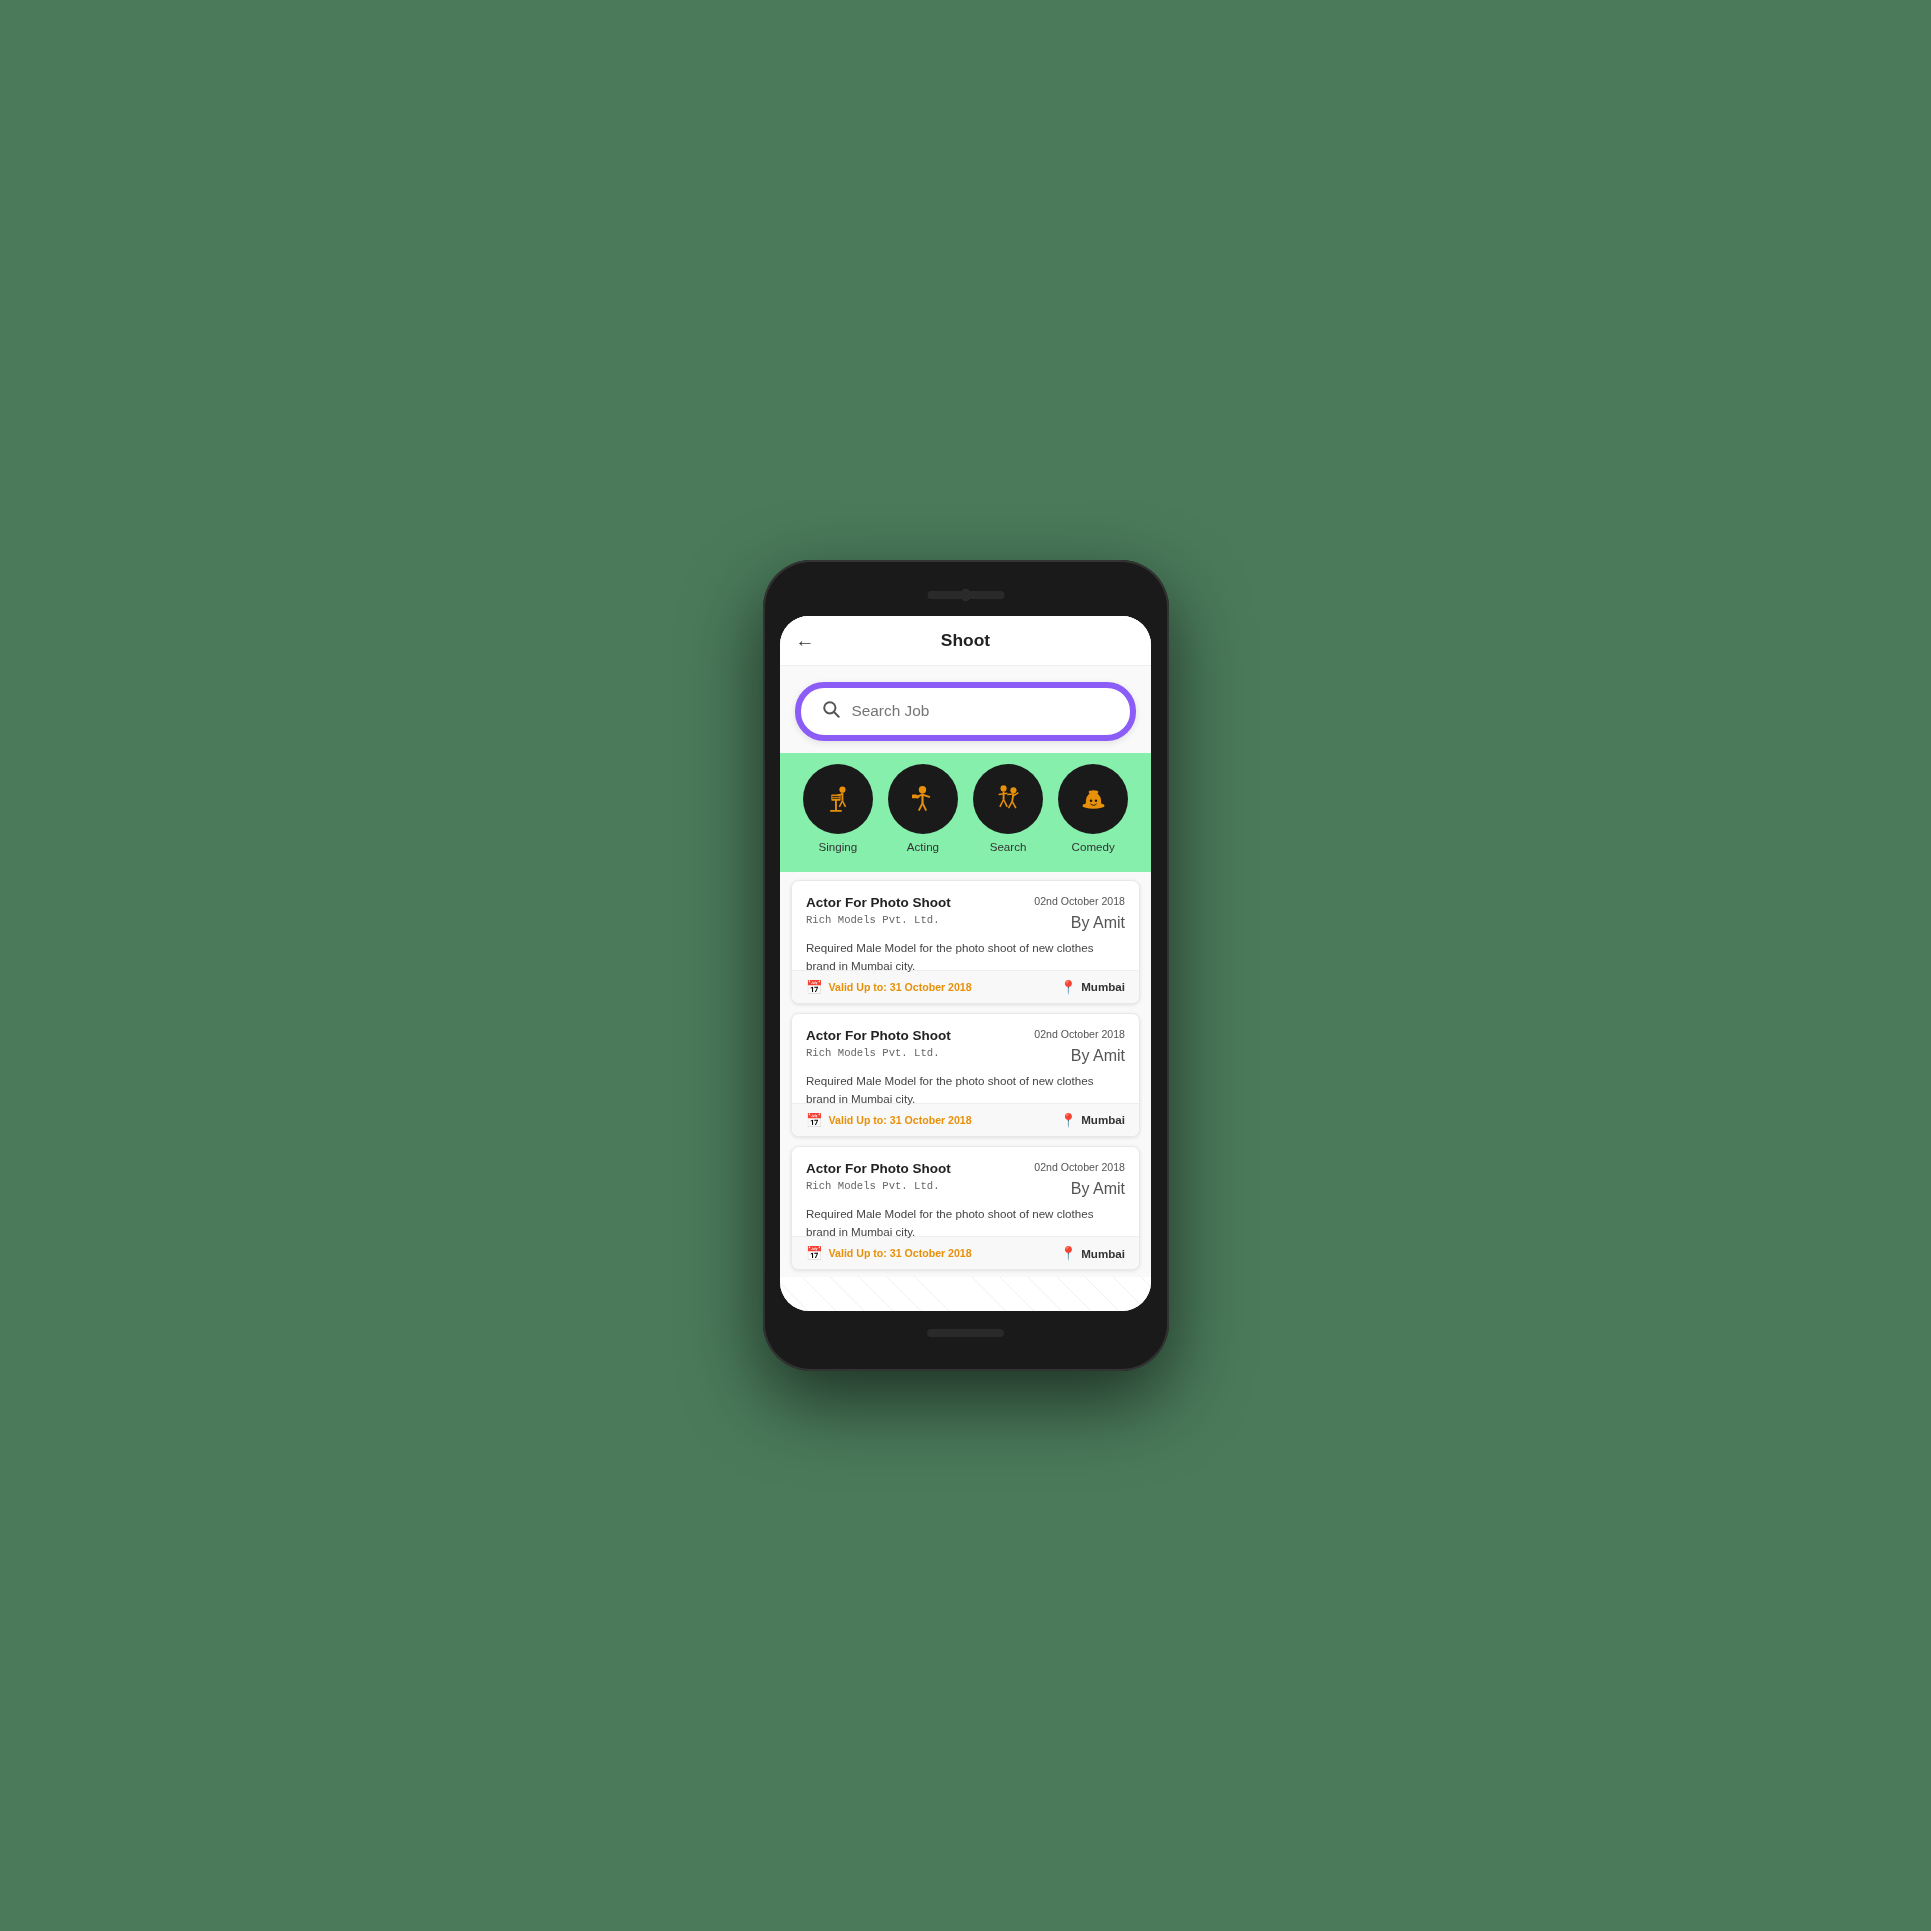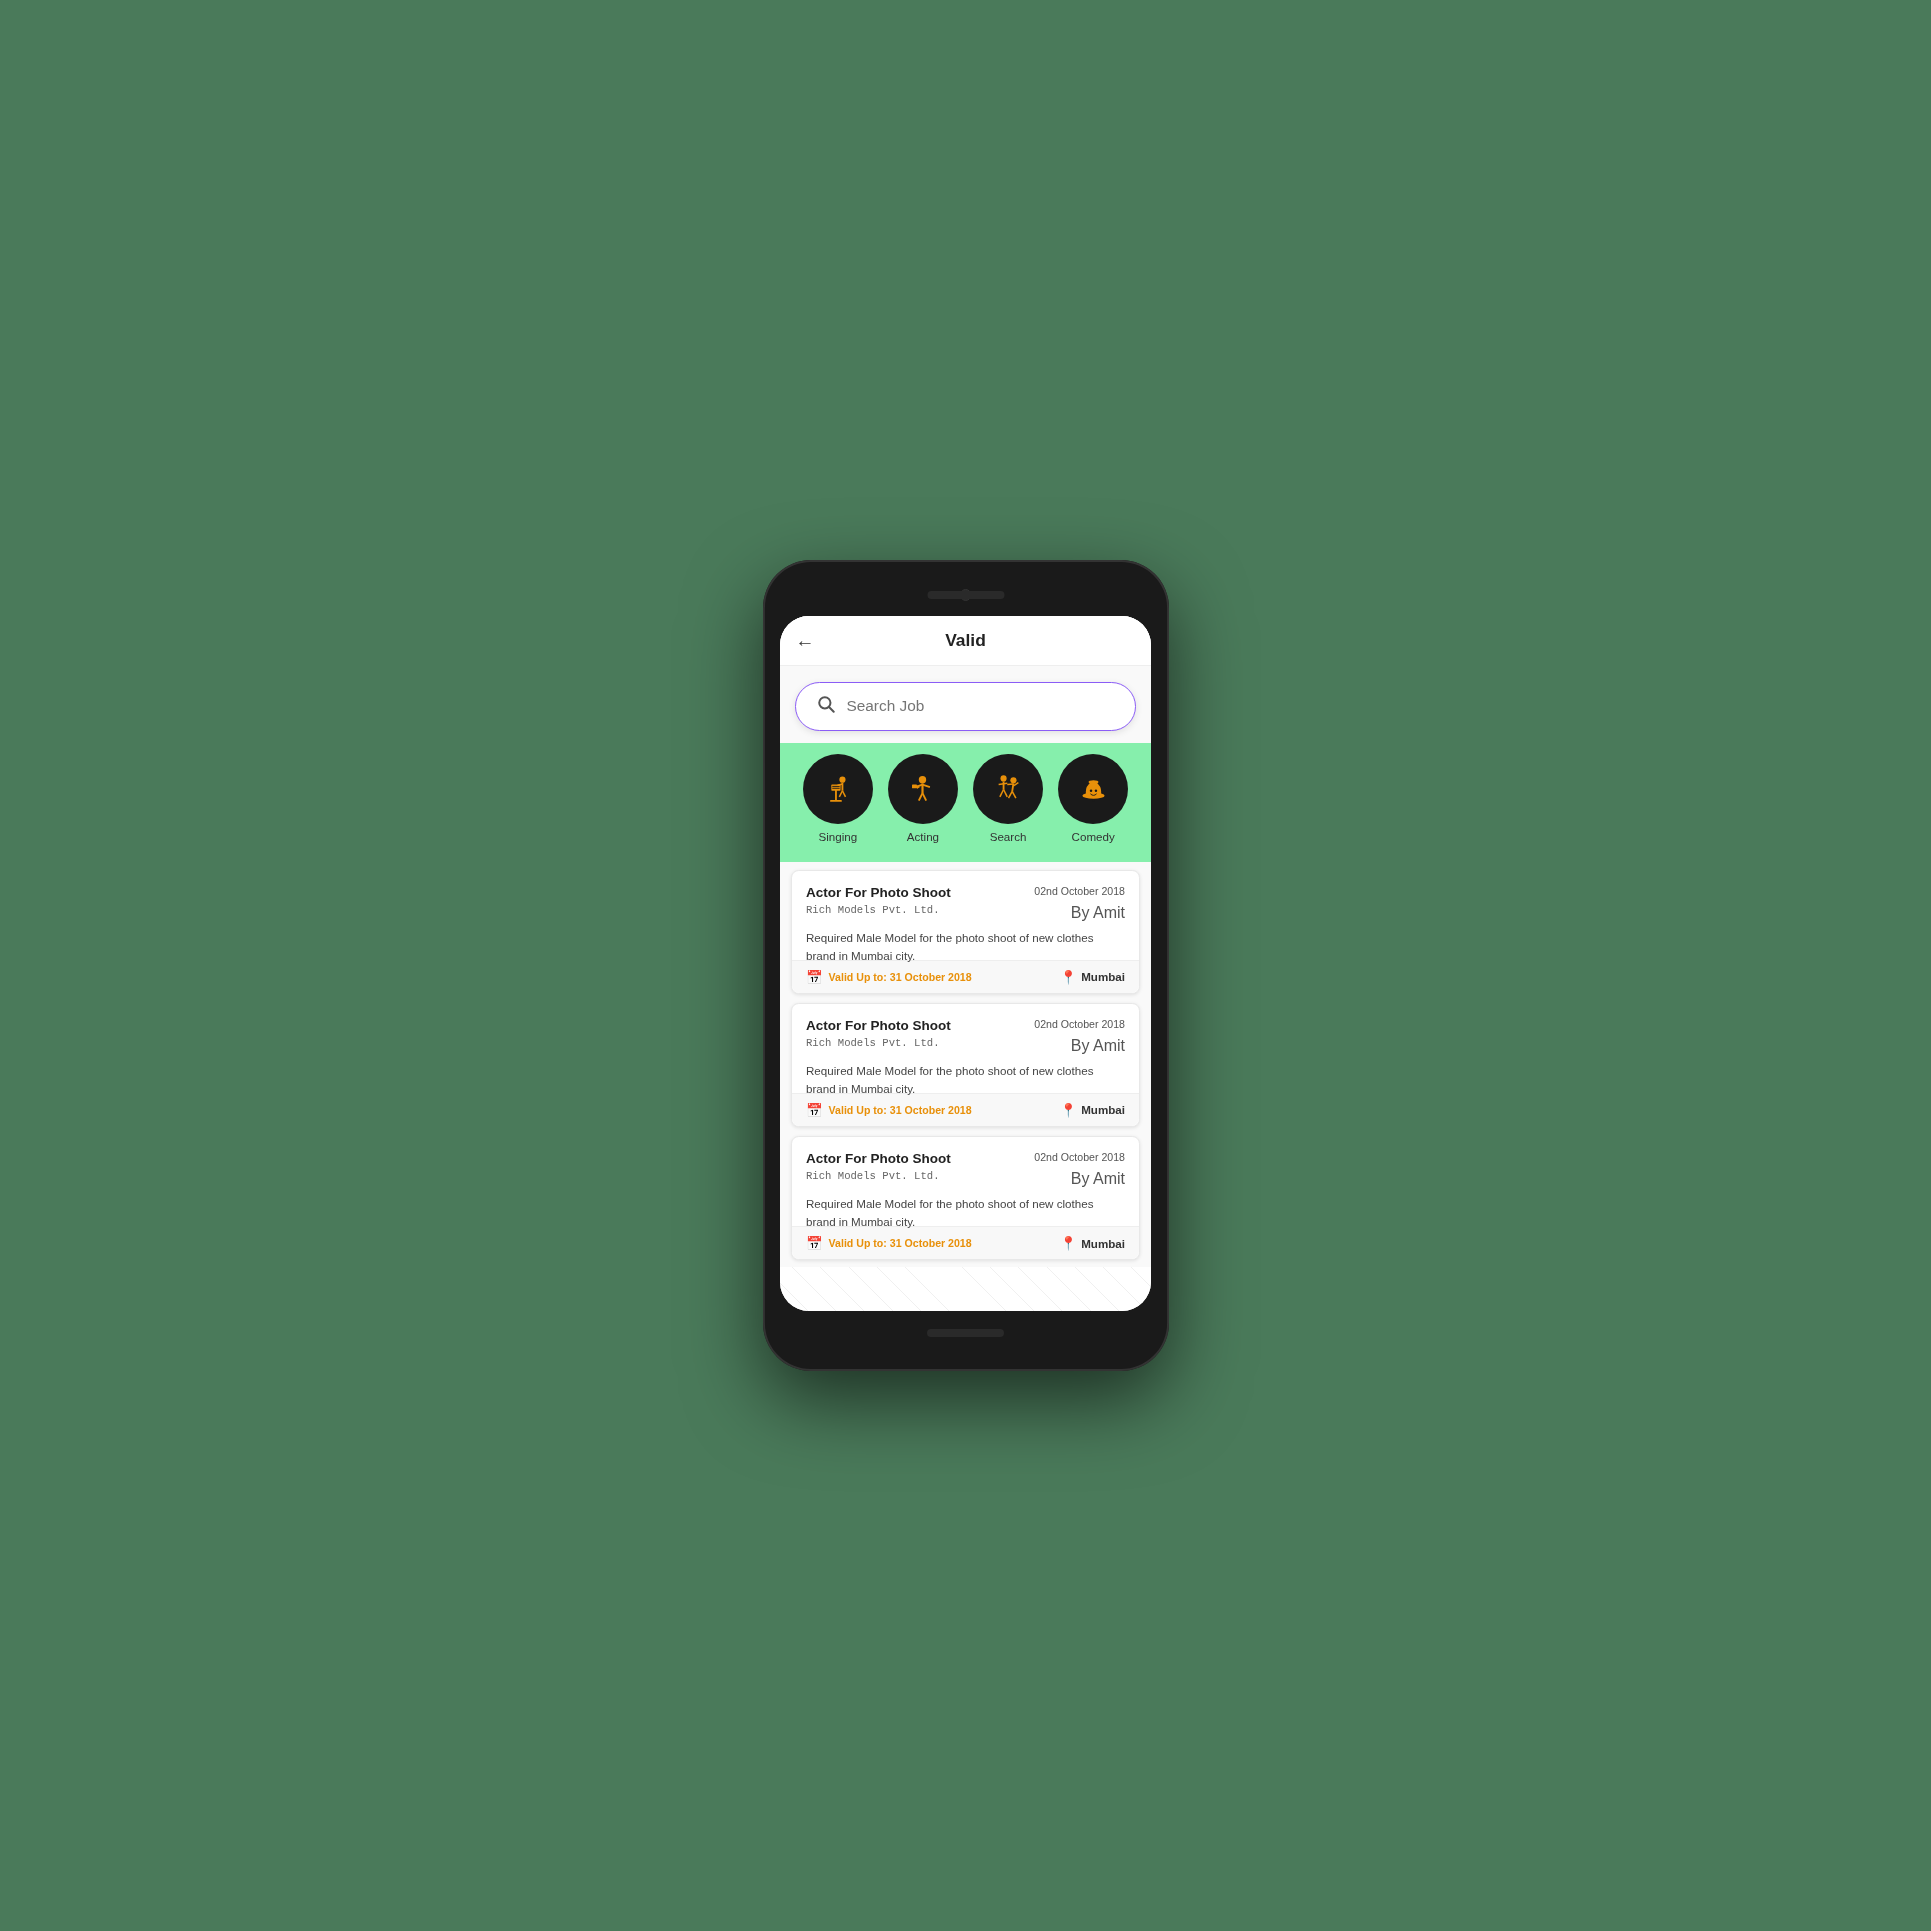--- a/index.html
+++ b/index.html
@@ -138,21 +138,21 @@
       padding: 15.4px 15.4px 11.6px;
     }
 
     .search-bar {
       display: flex;
       align-items: center;
       background: #fff;
       border-radius: 29px;
       padding: 11.6px 19.3px;
       box-shadow: 0 1.9px 7.7px rgba(0,0,0,0.1);
-      border: 1px solid #8b5cf6;
+      border: 6px solid #8b5cf6;
     }
 
     .search-icon-wrap {
       margin-right: 11.6px;
       color: #555;
       font-size: 17.4px;
     }
 
     .search-input {
       border: none;
@@ -314,21 +314,21 @@
   </div>
 
   <div class="phone-screen">
     <div class="app-container">
       <div class="bg-pattern"></div>
 
       <div class="app-content">
 
         <div class="app-header">
           <div class="back-btn">←</div>
-          <div class="header-title">Valid</div>
+          <div class="header-title">Shoot</div>
         </div>
 
         <div class="search-container">
           <div class="search-bar">
             <div class="search-icon-wrap">
               <svg width="19.3" height="19.3" viewBox="0 0 24 24" fill="none" stroke="#555" stroke-width="2.5" stroke-linecap="round">
                 <circle cx="11" cy="11" r="7"></circle>
                 <line x1="16.5" y1="16.5" x2="22" y2="22"></line>
               </svg>
             </div>

